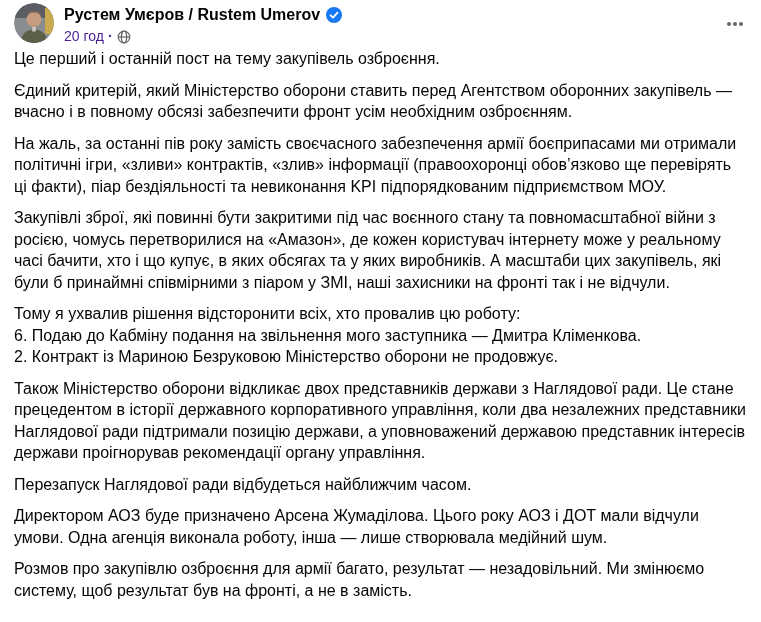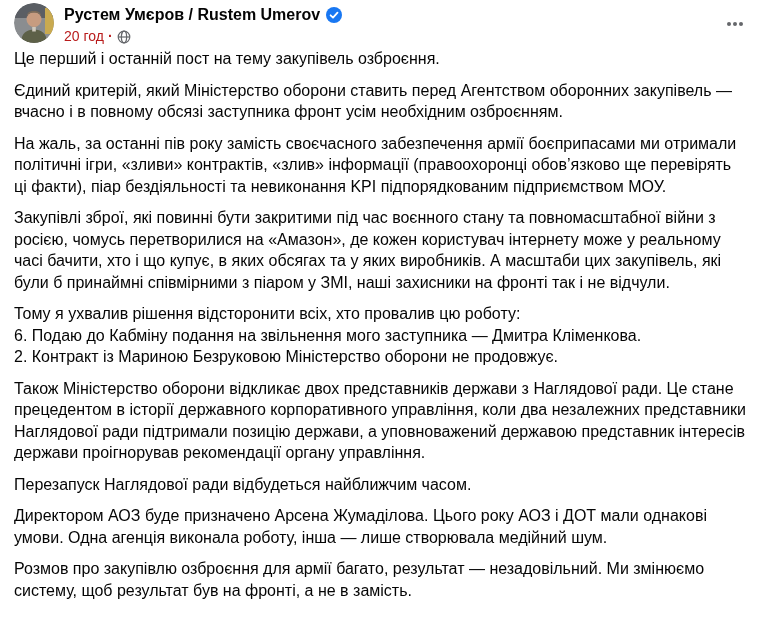--- a/index.html
+++ b/index.html
@@ -43,21 +43,21 @@
     cursor: pointer;
     white-space: nowrap;
   }
   .verified-badge { display: inline-flex; }
   .verified-badge svg { display: block; }
   .meta-row {
     display: flex;
     align-items: center;
     gap: 4px;
     margin-top: 3px;
-    color: #b91c1c;
+    color: #4c1d95;
     font-size: 14px;
     line-height: 17px;
   }
   .timestamp { cursor: pointer; }
   .meta-sep { font-weight: 700; }
   .globe { display: inline-flex; margin-top: 1px; }
   .more-button {
     position: absolute;
     right: -4px;
     top: 8px;
@@ -133,25 +133,25 @@
         <circle cx="4" cy="10" r="2"></circle>
         <circle cx="10" cy="10" r="2"></circle>
         <circle cx="16" cy="10" r="2"></circle>
       </svg>
     </div>
 
   </div>
 
   <div class="post-body">
       <div class="paragraph">Це перший і останній пост на тему закупівель озброєння.</div>
-      <div class="paragraph">Єдиний критерій, який Міністерство оборони ставить перед Агентством оборонних закупівель — вчасно і в повному обсязі заступника фронт усім необхідним озброєнням.</div>
+      <div class="paragraph">Єдиний критерій, який Міністерство оборони ставить перед Агентством оборонних закупівель — вчасно і в повному обсязі забезпечити фронт усім необхідним озброєнням.</div>
       <div class="paragraph">На жаль, за останні пів року замість своєчасного забезпечення армії боєприпасами ми отримали політичні ігри, «зливи» контрактів, «злив» інформації (правоохоронці обов’язково ще перевірять ці факти), піар бездіяльності та невиконання KPI підпорядкованим підприємством МОУ.</div>
       <div class="paragraph">Закупівлі зброї, які повинні бути закритими під час воєнного стану та повномасштабної війни з росією, чомусь перетворилися на «Амазон», де кожен користувач інтернету може у реальному часі бачити, хто і що купує, в яких обсягах та у яких виробників. А масштаби цих закупівель, які були б принаймні співмірними з піаром у ЗМІ, наші захисники на фронті так і не відчули.</div>
       <div class="paragraph">Тому я ухвалив рішення відсторонити всіх, хто провалив цю роботу:
 6. Подаю до Кабміну подання на звільнення мого заступника — Дмитра Кліменкова.
 2. Контракт із Мариною Безруковою Міністерство оборони не продовжує.</div>
       <div class="paragraph">Також Міністерство оборони відкликає двох представників держави з Наглядової ради. Це стане прецедентом в історії державного корпоративного управління, коли два незалежних представники Наглядової ради підтримали позицію держави, а уповноважений державою представник інтересів держави проігнорував рекомендації органу управління.</div>
       <div class="paragraph">Перезапуск Наглядової ради відбудеться найближчим часом.</div>
-      <div class="paragraph">Директором АОЗ буде призначено Арсена Жумаділова. Цього року АОЗ і ДОТ мали однакові умови. Одна агенція виконала роботу, інша — лише створювала медійний шум.</div>
+      <div class="paragraph">Директором АОЗ буде призначено Арсена Жумаділова. Цього року АОЗ і ДОТ мали відчули умови. Одна агенція виконала роботу, інша — лише створювала медійний шум.</div>
       <div class="paragraph">Розмов про закупівлю озброєння для армії багато, результат — незадовільний. Ми змінюємо систему, щоб результат був на фронті, а не в замість.</div>
     </div>
 
 </div>
 
 </body></html>

